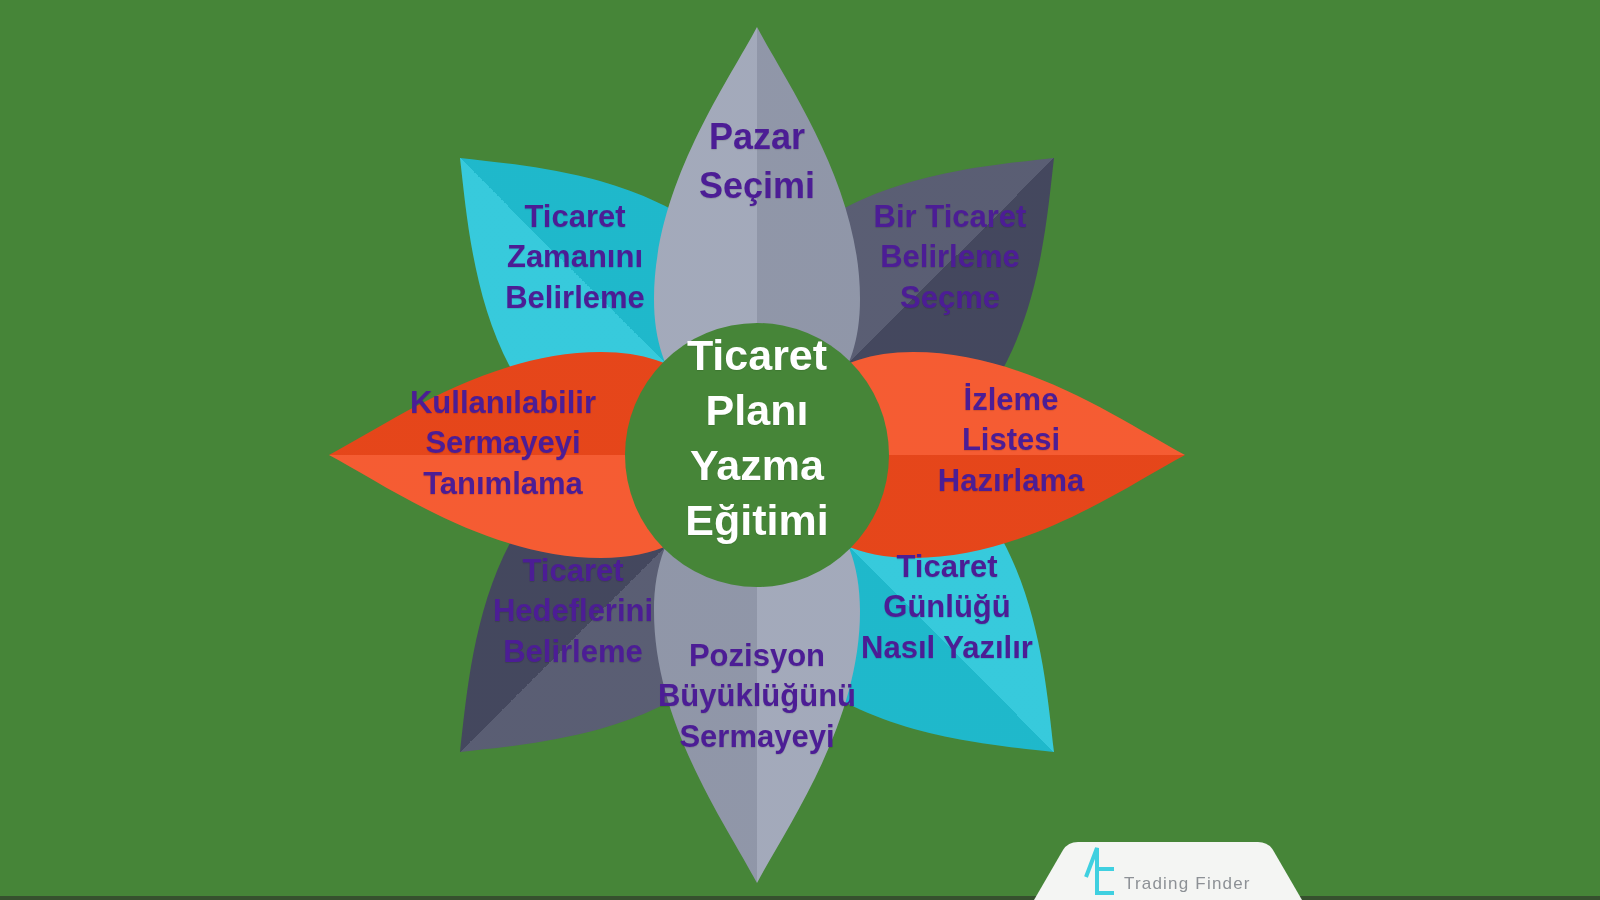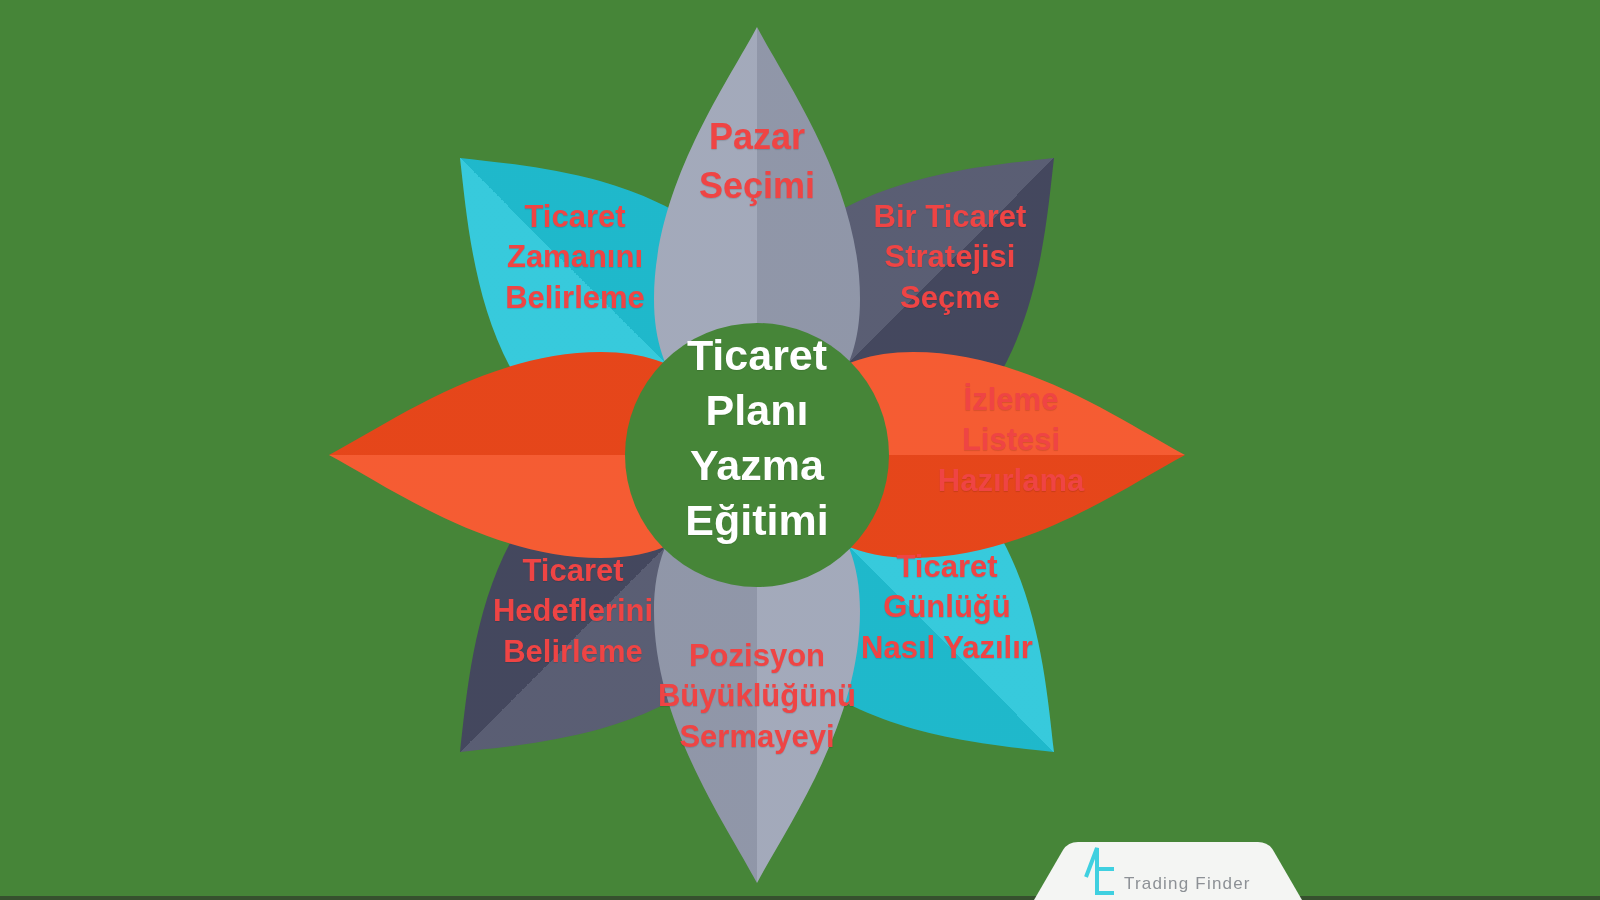--- a/index.html
+++ b/index.html
@@ -6,21 +6,21 @@
   body {
     width: 1600px; height: 900px;
     font-family: "Liberation Sans", "DejaVu Sans", sans-serif;
     overflow: hidden;
   }
   .stage { position: relative; width: 1600px; height: 900px; overflow: hidden; }
   .stage svg { position: absolute; left: 0; top: 0; }
   .petal-label {
     position: absolute;
     transform: translate(-50%, -50%);
-    color: #ef4444;
+    color: #4c1d95;
     font-weight: bold;
     font-size: 31px;
     line-height: 1.30;
     text-align: center;
     white-space: pre-line;
     text-shadow: 0 1px 1px rgba(0,0,0,0.12);
     pointer-events: none;
   }
   .petal-label.lg { font-size: 36px; line-height: 1.36; }
   .center-label {
@@ -97,34 +97,37 @@
         <path d="M1086,877 L1097,848 L1097,869"></path>
         <path d="M1114,869 L1097,869 L1097,893 L1114,893"></path>
       </g>
       <text x="1124" y="889" font-size="17" letter-spacing="1.2" font-family="Liberation Sans, DejaVu Sans, sans-serif" fill="#8D9196">Trading Finder</text>
     </g>
   </svg>
 
   <div class="petal-label lg" style="left:757px; top:162px;">Pazar
 Seçimi</div>
   <div class="petal-label" style="left:950px; top:257px;">Bir Ticaret
-Stratejisi
+Belirleme
 Seçme</div>
   <div class="petal-label" style="left:1011px; top:440px;">İzleme
 Listesi
 Hazırlama</div>
   <div class="petal-label" style="left:947px; top:607px;">Ticaret
 Günlüğü
 Nasıl Yazılır</div>
   <div class="petal-label" style="left:757px; top:696px;">Pozisyon
 Büyüklüğünü
 Sermayeyi</div>
   <div class="petal-label" style="left:573px; top:611px;">Ticaret
 Hedeflerini
 Belirleme</div>
+  <div class="petal-label" style="left:503px; top:443px;">Kullanılabilir
+Sermayeyi
+Tanımlama</div>
   <div class="petal-label" style="left:575px; top:257px;">Ticaret
 Zamanını
 Belirleme</div>
 
   <div class="center-label" style="left:757px; top:438px;">Ticaret
 Planı
 Yazma
 Eğitimi</div>
 
 </div>

